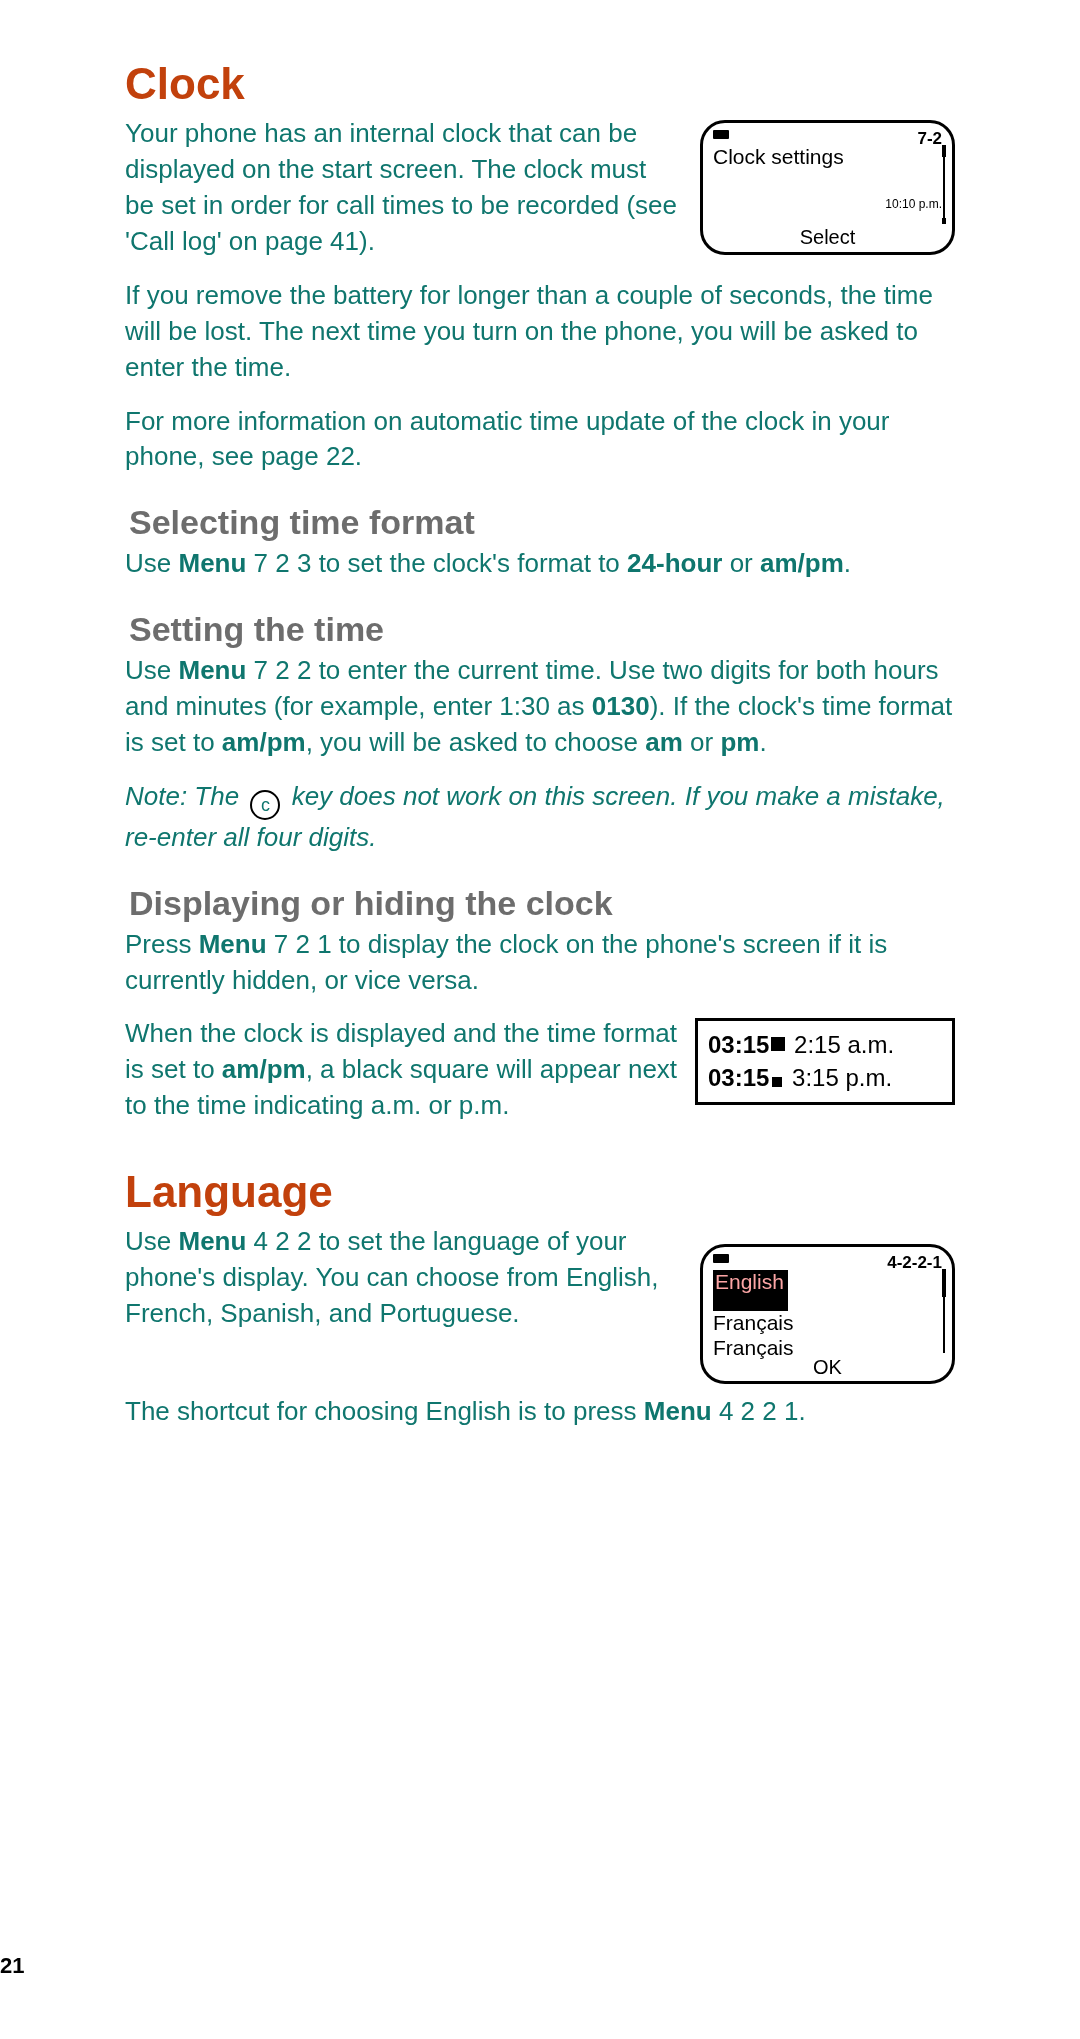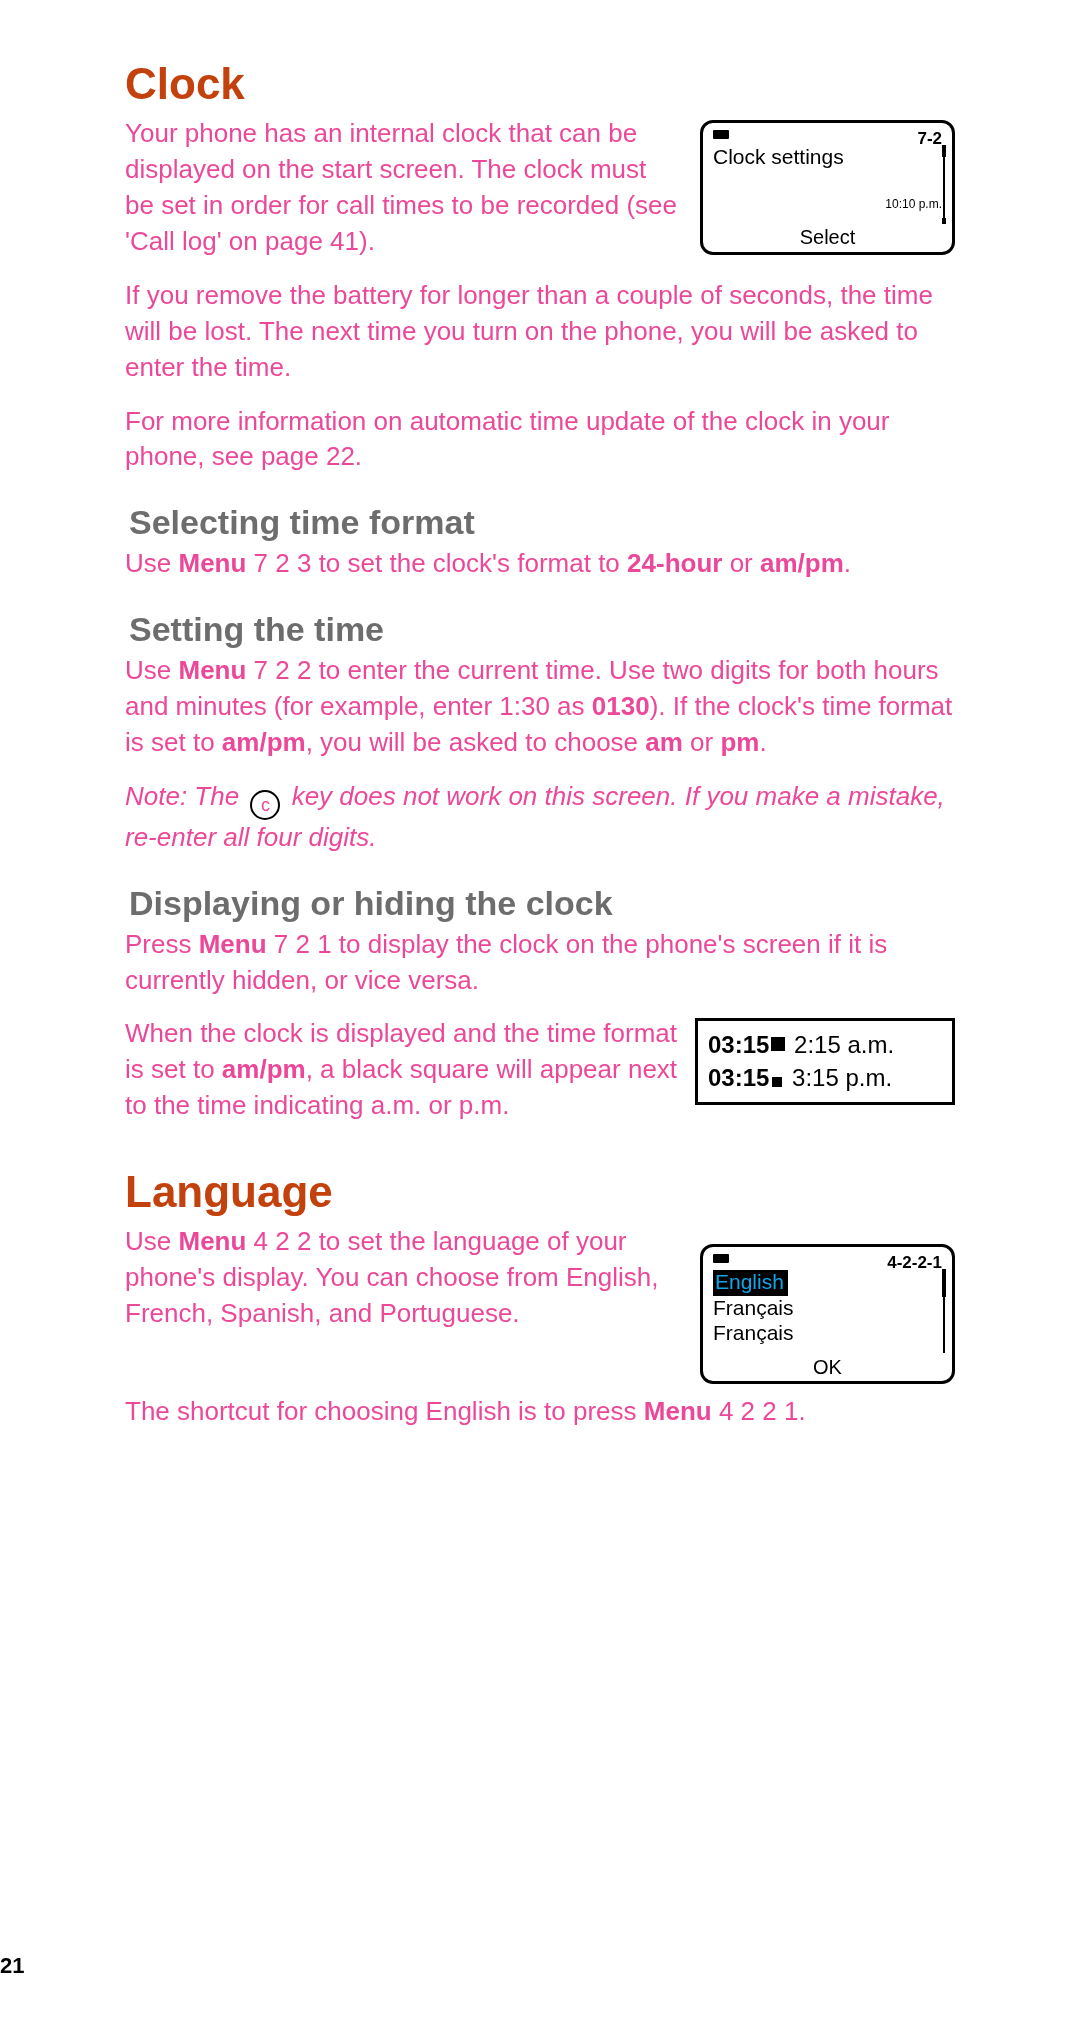--- a/index.html
+++ b/index.html
@@ -23,38 +23,38 @@
     margin: 0 0 8px 0;
     line-height: 1.1;
   }
   h2 {
     color: #6d6d6d;
     font-size: 34px;
     font-weight: bold;
     margin: 28px 0 4px 4px;
   }
   p {
-    color: #ec4899;
+    color: #0f766e;
     font-size: 26px;
     line-height: 1.38;
     margin: 0 0 18px 0;
   }
   .note {
     font-style: italic;
   }
   strong, b { font-weight: bold; }
   .flowed {
     overflow: hidden;
   }
   .phone-screen {
     float: right;
     width: 255px;
     height: 135px;
     border: 3px solid #000;
-    border-radius: 13px;
+    border-radius: 25px;
     margin: 4px 0 10px 20px;
     padding: 6px 10px 6px 10px;
     position: relative;
     background: #fff;
     font-family: Arial, sans-serif;
   }
   .screen-top {
     display: flex;
     justify-content: space-between;
     align-items: flex-start;
@@ -115,23 +115,23 @@
   .phone-screen.lang {
     margin-top: 20px;
     height: 140px;
   }
   .lang-list {
     font-size: 21px;
     line-height: 1.18;
     margin-top: -1px;
   }
   .lang-list .sel {
-    background:#000; color:#0ea5e9;
+    background:#000; color:#fca5a5;
     display:inline-block;
-    padding: 0 4px 1px 2px;
+    padding: 0 4px 16px 2px;
   }
   .lang-ok {
     text-align:center;
     font-size:20px;
     position:absolute; bottom:2px; left:0; right:0;
   }
   .scrollbar {
     position:absolute;
     right:6px; top:22px; bottom:28px;
     width:4px;

